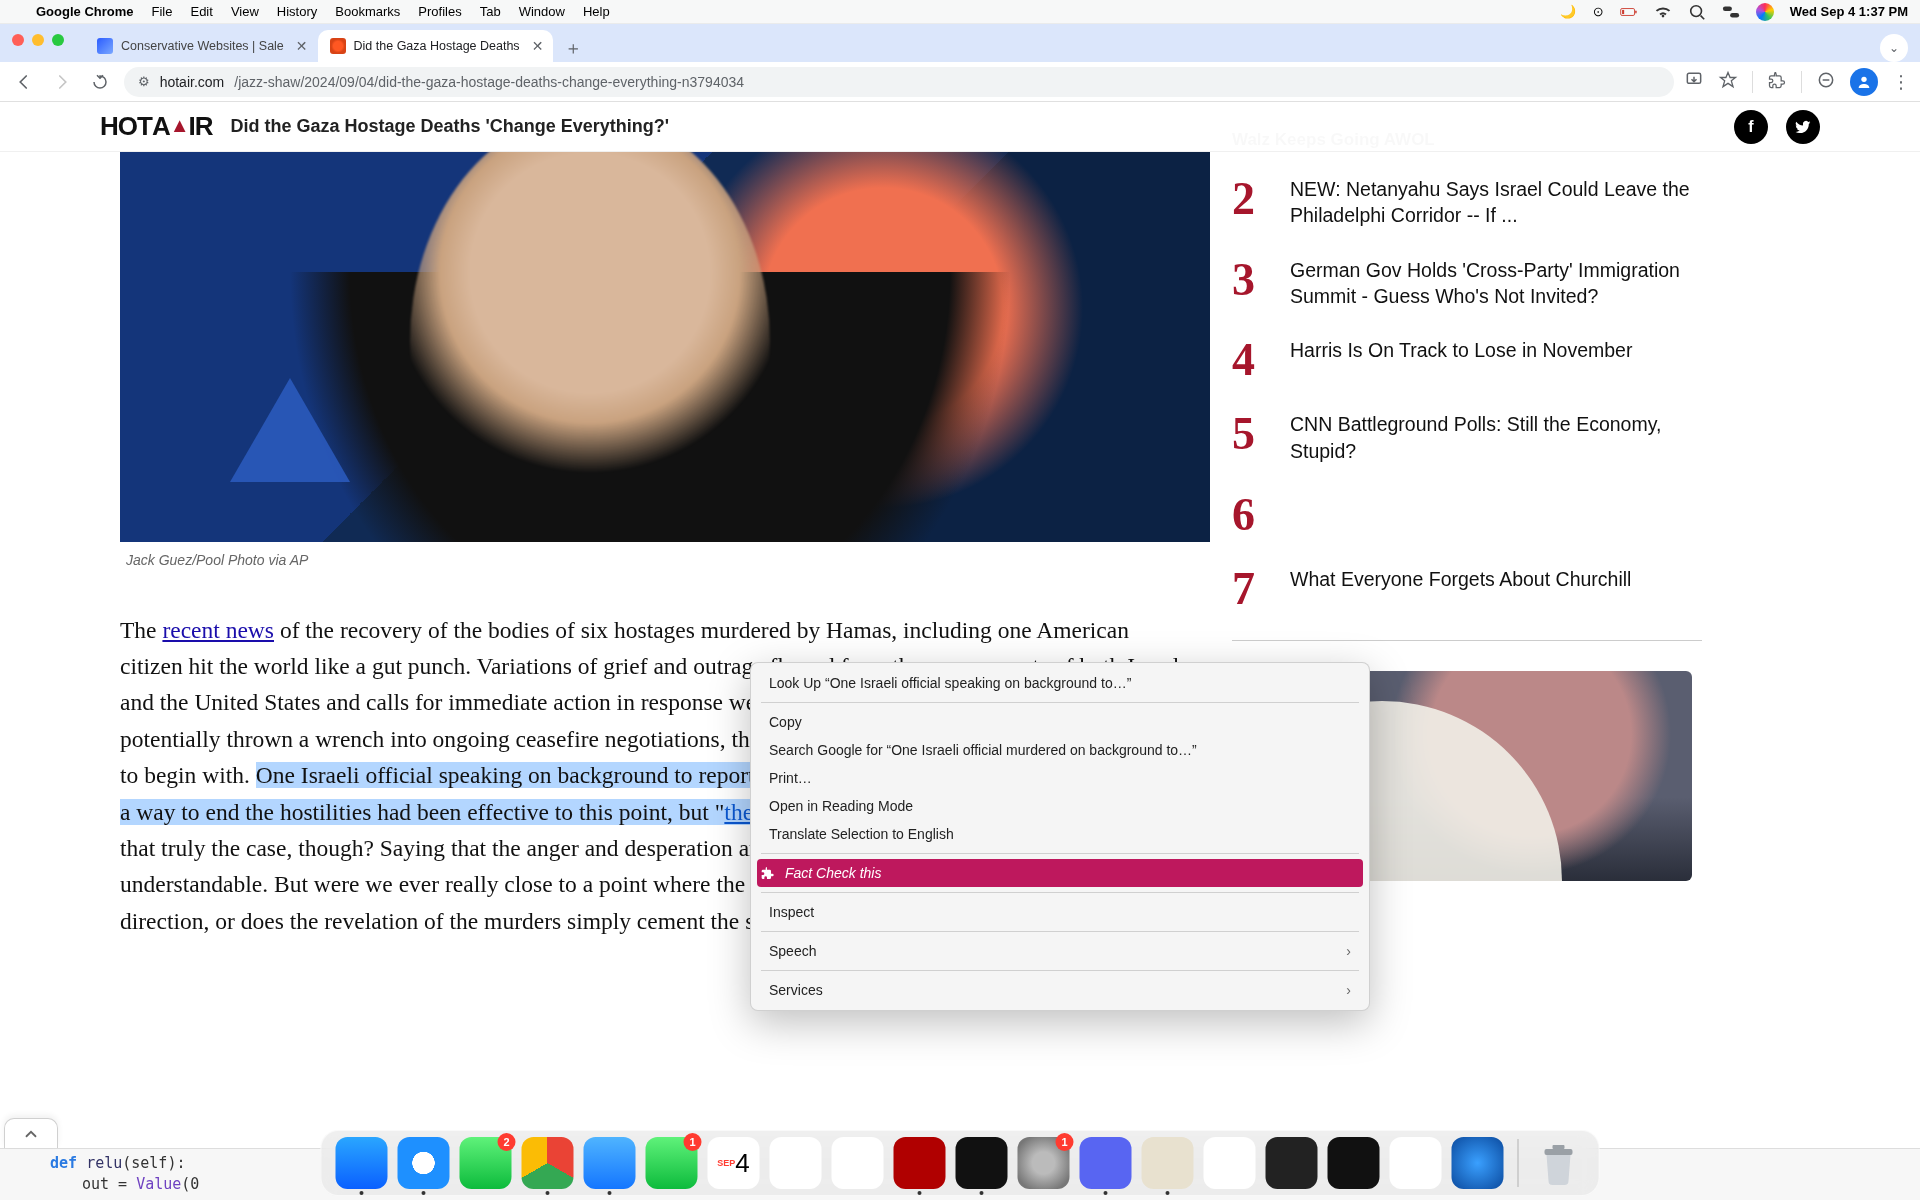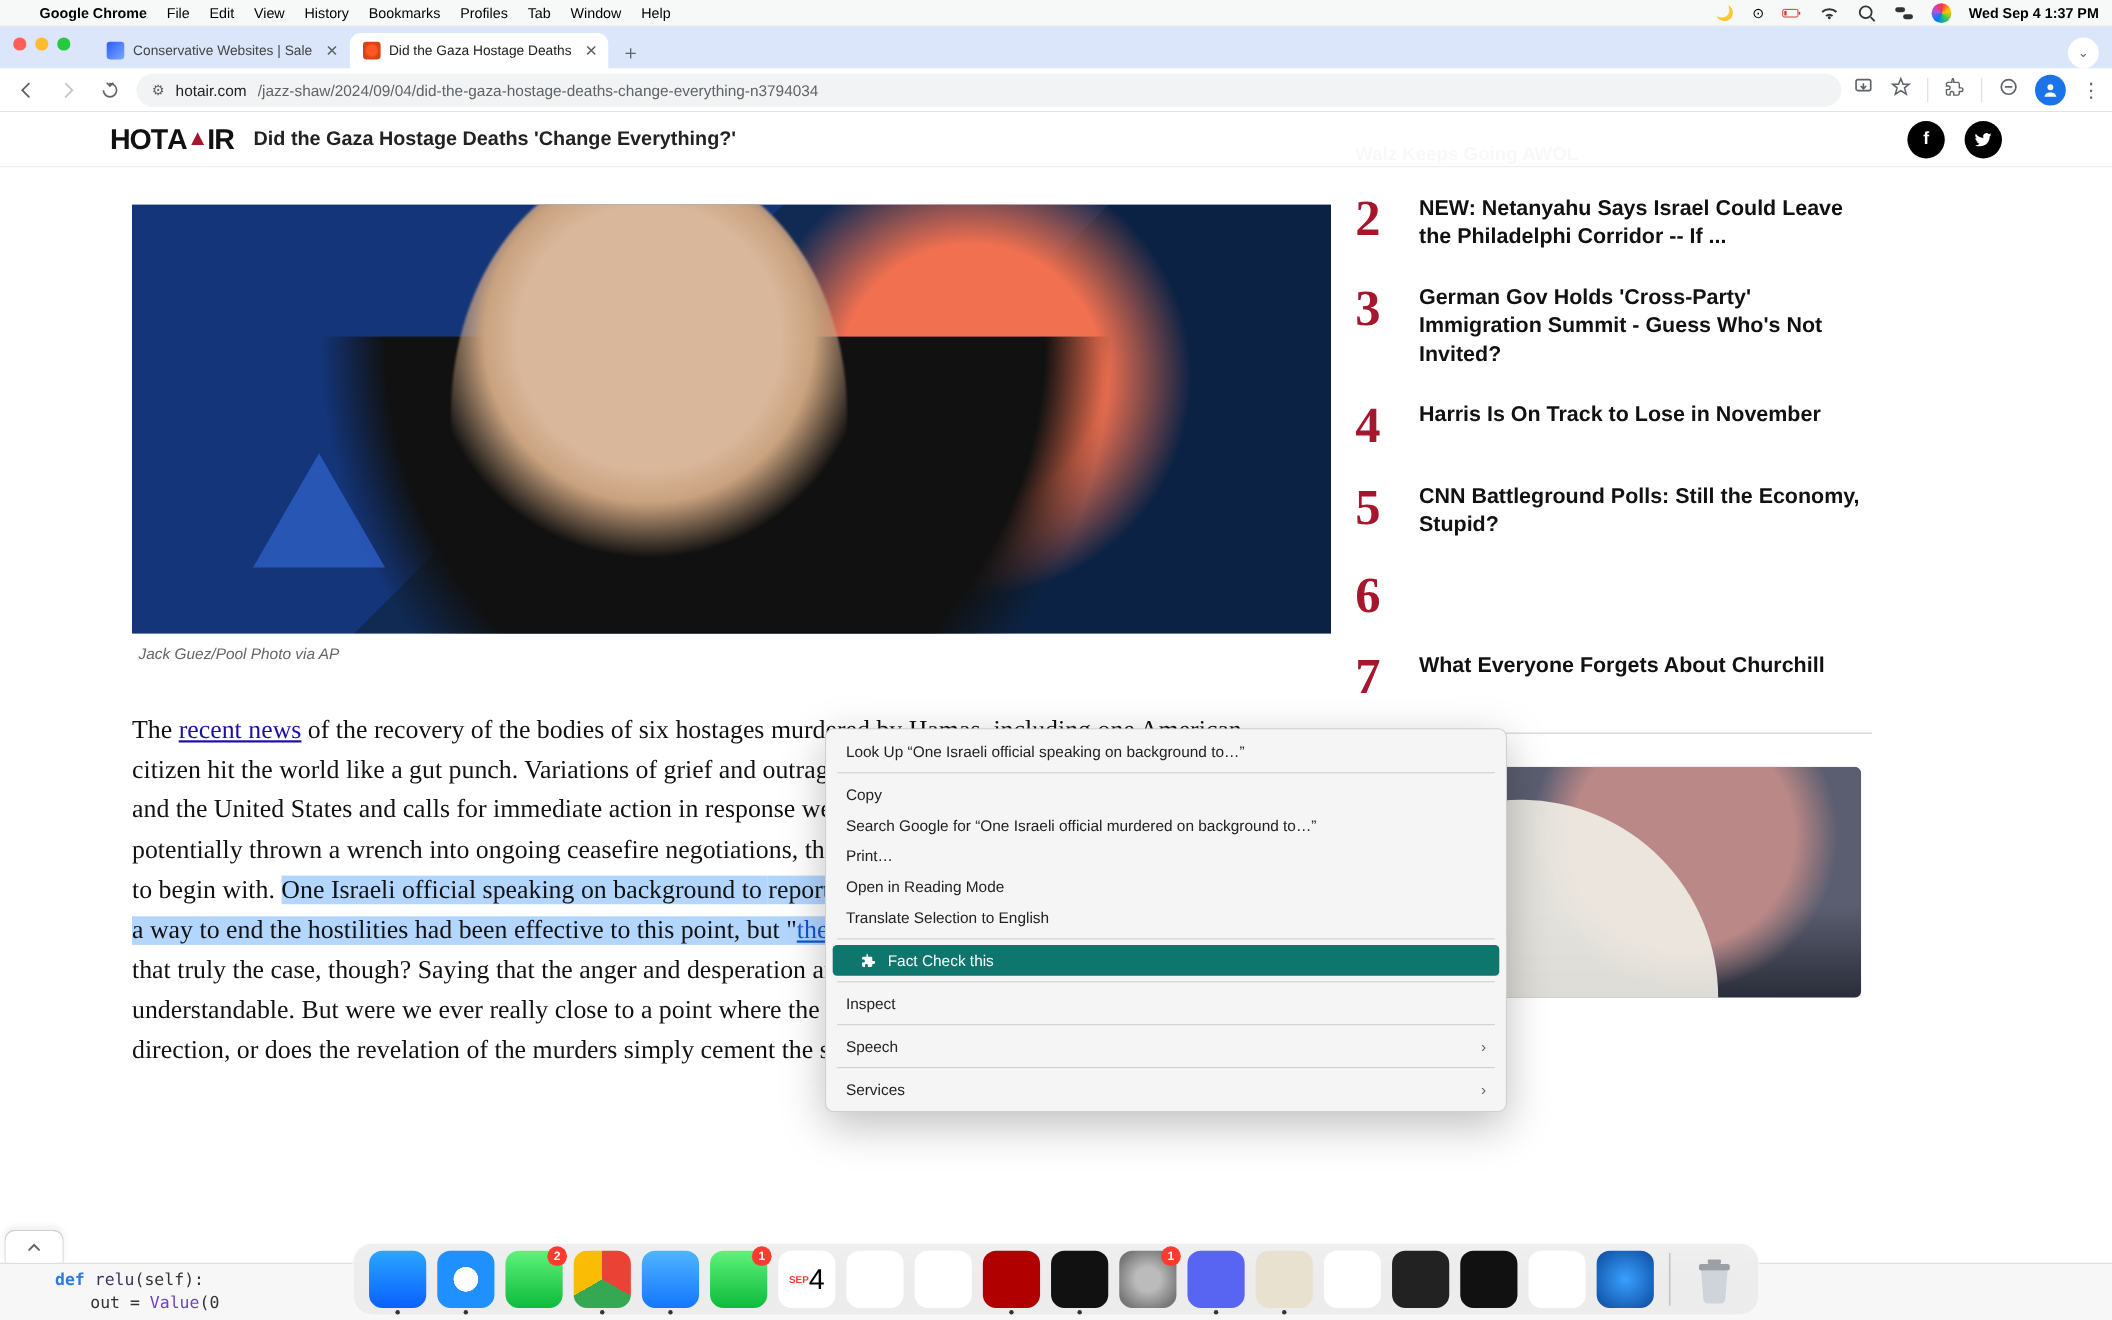--- a/index.html
+++ b/index.html
@@ -110,21 +110,21 @@
   .hotair-logo{font-family:"Arial Black",sans-serif; font-weight:900; font-size:26px; letter-spacing:-1px; color:#111; display:flex;align-items:baseline;}
   .hotair-logo .flame{color:var(--brand-red); font-size:20px; position:relative; top:-3px;}
   .site-title{font-size:18px; font-weight:700; color:#222;}
   .site-header .socials{margin-left:auto; display:flex; gap:18px;}
   .socials .soc{width:34px;height:34px;border-radius:50%;background:#000;color:#fff;display:flex;align-items:center;justify-content:center;font-weight:700;}
   .page-body{
     position:absolute; top:0; left:0; right:0; bottom:0;
     padding-top: var(--site-header-h);
     display:flex;
   }
-  .article-col{ width: 1232px; padding: 0 0 0 120px; margin-top: 34px; }
+  .article-col{ width: 1232px; padding: 0 0 0 120px; }
   .hero-wrap{ width:1090px; }
   .hero-img{
     width:1090px; height:390px;
     background:
       radial-gradient(circle at 70% 40%, #f07050 0 120px, transparent 200px),
       linear-gradient(135deg,#14357a 0 40%, #102a54 40% 60%, #0c2244 60% 100%);
     position:relative; overflow:hidden;
   }
   .hero-img::after{ 
     content:""; position:absolute; left:110px; bottom:60px; width:0;height:0;
@@ -151,21 +151,21 @@
   .sel{background:var(--sel-bg);}
   .sel a{color:#0b57d0;}
   .sidebar{
     width: 560px;
     padding: 0 90px 0 0;
   }
   .top-story{color:rgba(0,0,0,0.35); font-size:17px; font-weight:700; margin-bottom:26px; margin-top:-22px;}
   .ranked-list{list-style:none; margin:0; padding:0;}
   .ranked-list li{display:flex; gap:18px; margin-bottom:28px;}
   .rank-num{font-family:Georgia,serif;font-size:46px;color:var(--brand-red);font-weight:700;line-height:1;width:40px;flex-shrink:0;}
-  .rank-title{font-size:19.5px;font-weight:700;color:#111;line-height:1.35;}
+  .rank-title{font-size:19.5px;font-weight:400;color:#111;line-height:1.35;}
   .side-divider{border:none;border-top:1px solid #ccc; margin: 14px 0 30px 0;}
   .promo{
     width:460px; height:210px; border-radius:6px; overflow:hidden;
     background:
       radial-gradient(circle at 65% 30%, #b88 0 100px, transparent 140px),
       linear-gradient(180deg,#5a5e70 0 60%, #2a2e3a 100%);
     position:relative;
   }
   .promo::after{content:"";position:absolute;left:40px;top:20px;width:300px;height:300px;background:#f2efe8;border-radius:50%;opacity:.9; transform:translate(-40px,40px) scale(1.2);}  
   
@@ -177,21 +177,21 @@
     border:1px solid rgba(0,0,0,0.15);
     border-radius:8px;
     box-shadow: 0 12px 40px rgba(0,0,0,0.25);
     padding:6px 0;
     font-size:14px;
     z-index:50;
   }
   .cm-item{padding:6px 18px; display:flex; align-items:center; gap:10px; color:#222; white-space:nowrap;}
   .cm-item .arrow{margin-left:auto;color:#666;}
   .cm-sep{height:1px;background:#d0d0d0;margin:5px 10px;}
-  .cm-item.highlight{background:#0f766e;color:#fff;border-radius:4px;margin:0 6px;padding:6px 24px;}
+  .cm-item.highlight{background:#be185d;color:#fff;border-radius:4px;margin:0 6px;padding:6px 2px;font-style:italic;}
   .cm-item.highlight svg{fill:#fff;}
   .puzzle{width:16px;height:16px;}
   
   .expando{
     position:absolute; left:4px; bottom:52px;
     width:54px;height:30px;background:#fff;border:1px solid #d0d0d0;border-bottom:none;
     border-radius:10px 10px 0 0; display:flex;align-items:center;justify-content:center;
     box-shadow:0 -3px 6px rgba(0,0,0,.06);
     z-index:6;
   }

